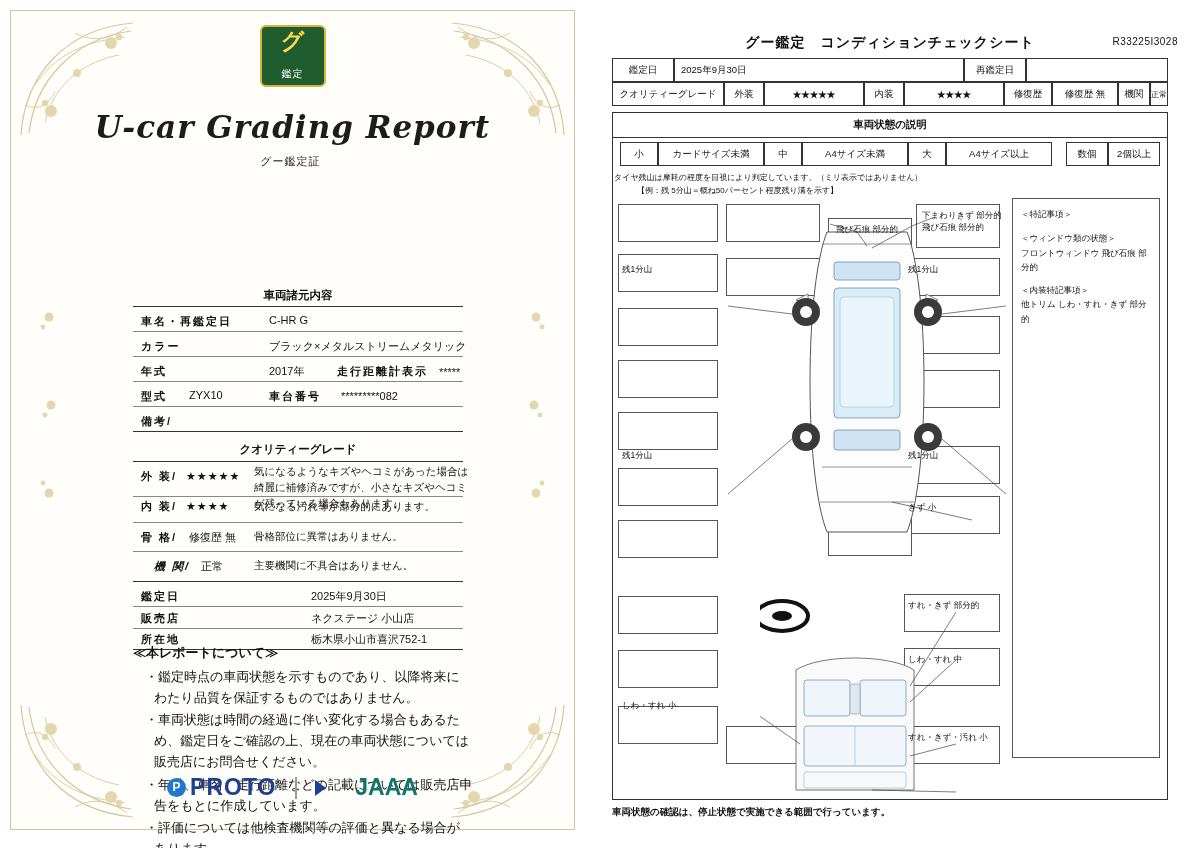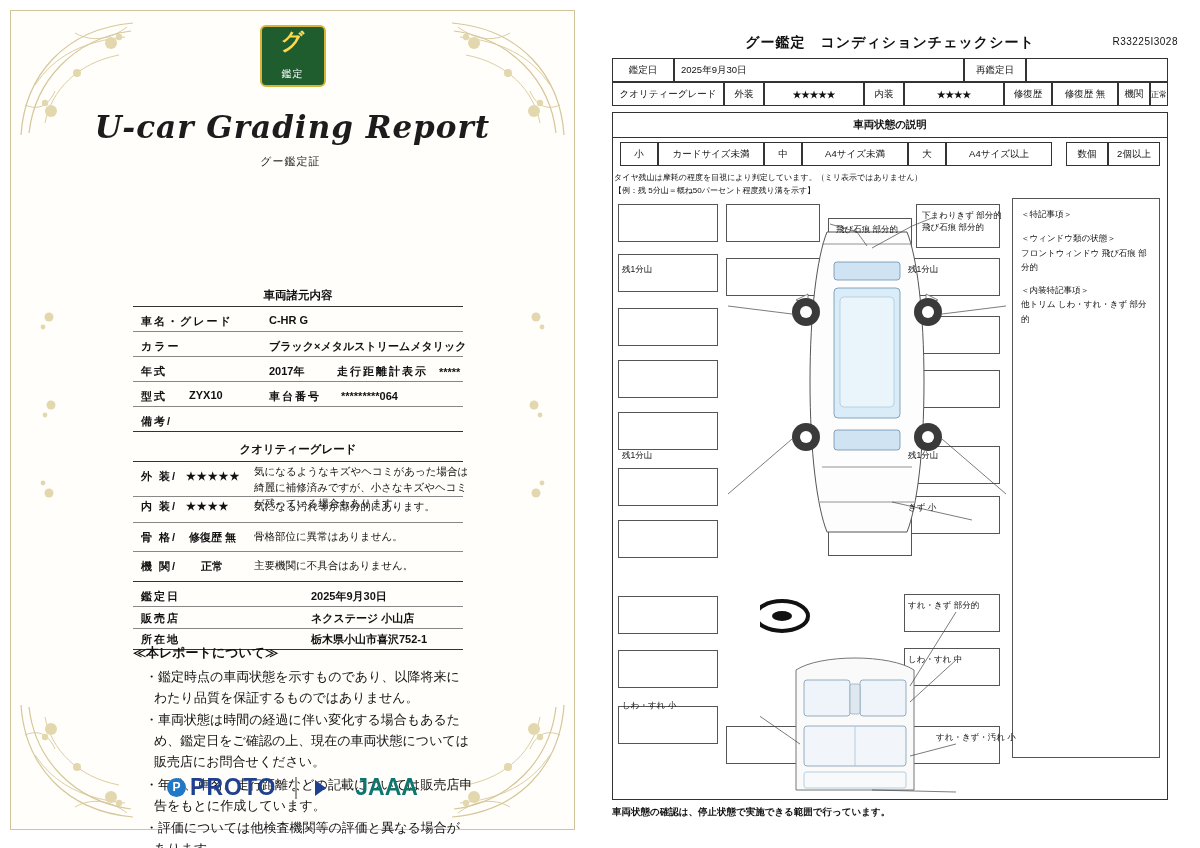--- a/index.html
+++ b/index.html
@@ -50,21 +50,21 @@
     font-size:10.5px;line-height:1.65;color:#111;text-align:justify;
   }
 
   .sec-title{
     position:absolute;left:122px;width:330px;text-align:center;
     font-size:11.5px;font-weight:bold;
   }
   .hr{position:absolute;height:1px;background:#333;}
 
   .row-label{position:absolute;font-size:11px;font-weight:bold;letter-spacing:2px;}
-  .row-val{position:absolute;font-size:11px;font-weight:bold;}
+  .row-val{position:absolute;font-size:11px;font-weight:normal;}
   .small{font-size:10.5px;font-weight:normal;}
 
   .stars{letter-spacing:1px;font-size:11px;}
 
   .note{
     position:absolute;left:122px;top:632px;width:340px;
     font-size:13px;line-height:1.6;
   }
   .note b{font-weight:bold;}
   .note ul{margin:3px 0 0 0;padding-left:12px;list-style:none;}
@@ -244,38 +244,38 @@
         </div>
       </div>
 
       <div class="title-script">U-car Grading Report</div>
       <div class="title-sub">グー鑑定証</div>
 
 
       <div class="sec-title" style="top:277px;">車両諸元内容</div>
       <div class="hr" style="left:122px;top:295px;width:330px;"></div>
 
-      <div class="row-label" style="left:130px;top:303px;">車名・グレード</div>
+      <div class="row-label" style="left:130px;top:303px;">車名・再鑑定日</div>
       <div class="row-val" style="left:258px;top:303px;">C-HR G</div>
       <div class="hr" style="left:122px;top:320px;width:330px;background:#888;"></div>
 
       <div class="row-label" style="left:130px;top:328px;">カラー</div>
       <div class="row-val" style="left:258px;top:328px;">ブラック×メタルストリームメタリック</div>
       <div class="hr" style="left:122px;top:345px;width:330px;background:#888;"></div>
 
       <div class="row-label" style="left:130px;top:353px;">年式</div>
       <div class="row-val" style="left:258px;top:353px;">2017年</div>
       <div class="row-label" style="left:326px;top:353px;">走行距離計表示</div>
       <div class="row-val" style="left:428px;top:355px;">*****</div>
       <div class="hr" style="left:122px;top:370px;width:330px;background:#888;"></div>
 
       <div class="row-label" style="left:130px;top:378px;">型式</div>
       <div class="row-val" style="left:178px;top:378px;">ZYX10</div>
       <div class="row-label" style="left:258px;top:378px;">車台番号</div>
-      <div class="row-val" style="left:330px;top:379px;">*********064</div>
+      <div class="row-val" style="left:330px;top:379px;">*********082</div>
       <div class="hr" style="left:122px;top:395px;width:330px;background:#888;"></div>
 
       <div class="row-label" style="left:130px;top:403px;">備考/</div>
       <div class="hr" style="left:122px;top:420px;width:330px;"></div>
 
       <div class="sec-title" style="top:431px;">クオリティーグレード</div>
       <div class="hr" style="left:122px;top:450px;width:330px;"></div>
 
       <div class="row-label" style="left:130px;top:458px;">外 装/</div>
       <div class="row-val stars" style="left:175px;top:459px;">★★★★★</div>
@@ -285,21 +285,21 @@
       <div class="row-label" style="left:130px;top:488px;">内 装/</div>
       <div class="row-val stars" style="left:175px;top:489px;">★★★★</div>
       <div class="row-val small" style="left:243px;top:489px;width:215px;">気になる汚れ等が部分的にあります。</div>
       <div class="hr" style="left:122px;top:511px;width:330px;background:#888;"></div>
 
       <div class="row-label" style="left:130px;top:519px;">骨 格/</div>
       <div class="row-val" style="left:178px;top:519px;">修復歴 無</div>
       <div class="row-val small" style="left:243px;top:519px;width:215px;">骨格部位に異常はありません。</div>
       <div class="hr" style="left:122px;top:540px;width:330px;background:#888;"></div>
 
-      <div class="row-label" style="left:130px;top:548px;">機 関/</div>
+      <div class="row-label" style="left:143px;top:548px;font-style:italic;">機 関/</div>
       <div class="row-val" style="left:190px;top:548px;">正常</div>
       <div class="row-val small" style="left:243px;top:548px;width:215px;">主要機関に不具合はありません。</div>
       <div class="hr" style="left:122px;top:570px;width:330px;"></div>
 
       <div class="row-label" style="left:130px;top:578px;">鑑定日</div>
       <div class="row-val" style="left:300px;top:578px;">2025年9月30日</div>
       <div class="hr" style="left:122px;top:595px;width:330px;background:#888;"></div>
 
       <div class="row-label" style="left:130px;top:600px;">販売店</div>
       <div class="row-val" style="left:300px;top:600px;">ネクステージ 小山店</div>
@@ -353,21 +353,21 @@
     <div class="cellbox" style="left:20px;top:116px;width:38px;height:24px;">小</div>
     <div class="cellbox" style="left:58px;top:116px;width:106px;height:24px;">カードサイズ未満</div>
     <div class="cellbox" style="left:164px;top:116px;width:38px;height:24px;">中</div>
     <div class="cellbox" style="left:202px;top:116px;width:106px;height:24px;">A4サイズ未満</div>
     <div class="cellbox" style="left:308px;top:116px;width:38px;height:24px;">大</div>
     <div class="cellbox" style="left:346px;top:116px;width:106px;height:24px;">A4サイズ以上</div>
     <div class="cellbox" style="left:466px;top:116px;width:42px;height:24px;">数個</div>
     <div class="cellbox" style="left:508px;top:116px;width:52px;height:24px;">2個以上</div>
 
     <div class="tyre-note" style="left:14px;top:146px;">タイヤ残山は摩耗の程度を目視により判定しています。（ミリ表示ではありません）</div>
-    <div class="tyre-note" style="left:14px;top:159px;">【例：残 5分山＝概ね50パーセント程度残り溝を示す】</div>
+    <div class="tyre-note" style="left:14px;top:159px;padding-left:23px;">【例：残 5分山＝概ね50パーセント程度残り溝を示す】</div>
 
     <div class="tbl" style="left:12px;top:86px;width:556px;height:688px;border-width:1px;"></div>
 
     <div class="notes-panel" style="left:412px;top:172px;width:148px;height:560px;">
       <div>＜特記事項＞</div>
       <div style="height:10px"></div>
       <div>＜ウィンドウ類の状態＞</div>
       <div>フロントウィンドウ 飛び石痕 部分的</div>
       <div style="height:8px"></div>
       <div>＜内装特記事項＞</div>
@@ -474,18 +474,18 @@
     <div class="lbl" style="left:322px;top:184px;">下まわりきず 部分的</div>
     <div class="lbl" style="left:322px;top:196px;">飛び石痕 部分的</div>
     <div class="lbl" style="left:22px;top:238px;">残1分山</div>
     <div class="lbl" style="left:308px;top:238px;">残1分山</div>
     <div class="lbl" style="left:22px;top:424px;">残1分山</div>
     <div class="lbl" style="left:308px;top:424px;">残1分山</div>
     <div class="lbl" style="left:308px;top:476px;">きず 小</div>
     <div class="lbl" style="left:308px;top:574px;">すれ・きず 部分的</div>
     <div class="lbl" style="left:308px;top:628px;">しわ・すれ 中</div>
     <div class="lbl" style="left:22px;top:674px;">しわ・すれ 小</div>
-    <div class="lbl" style="left:308px;top:706px;margin-left:28px;">すれ・きず・汚れ 小</div>
+    <div class="lbl" style="left:308px;top:706px;">すれ・きず・汚れ 小</div>
 
     <div class="foot" style="left:12px;top:780px;">車両状態の確認は、停止状態で実施できる範囲で行っています。</div>
 
   </div>
 </div>
 
 </body></html>

